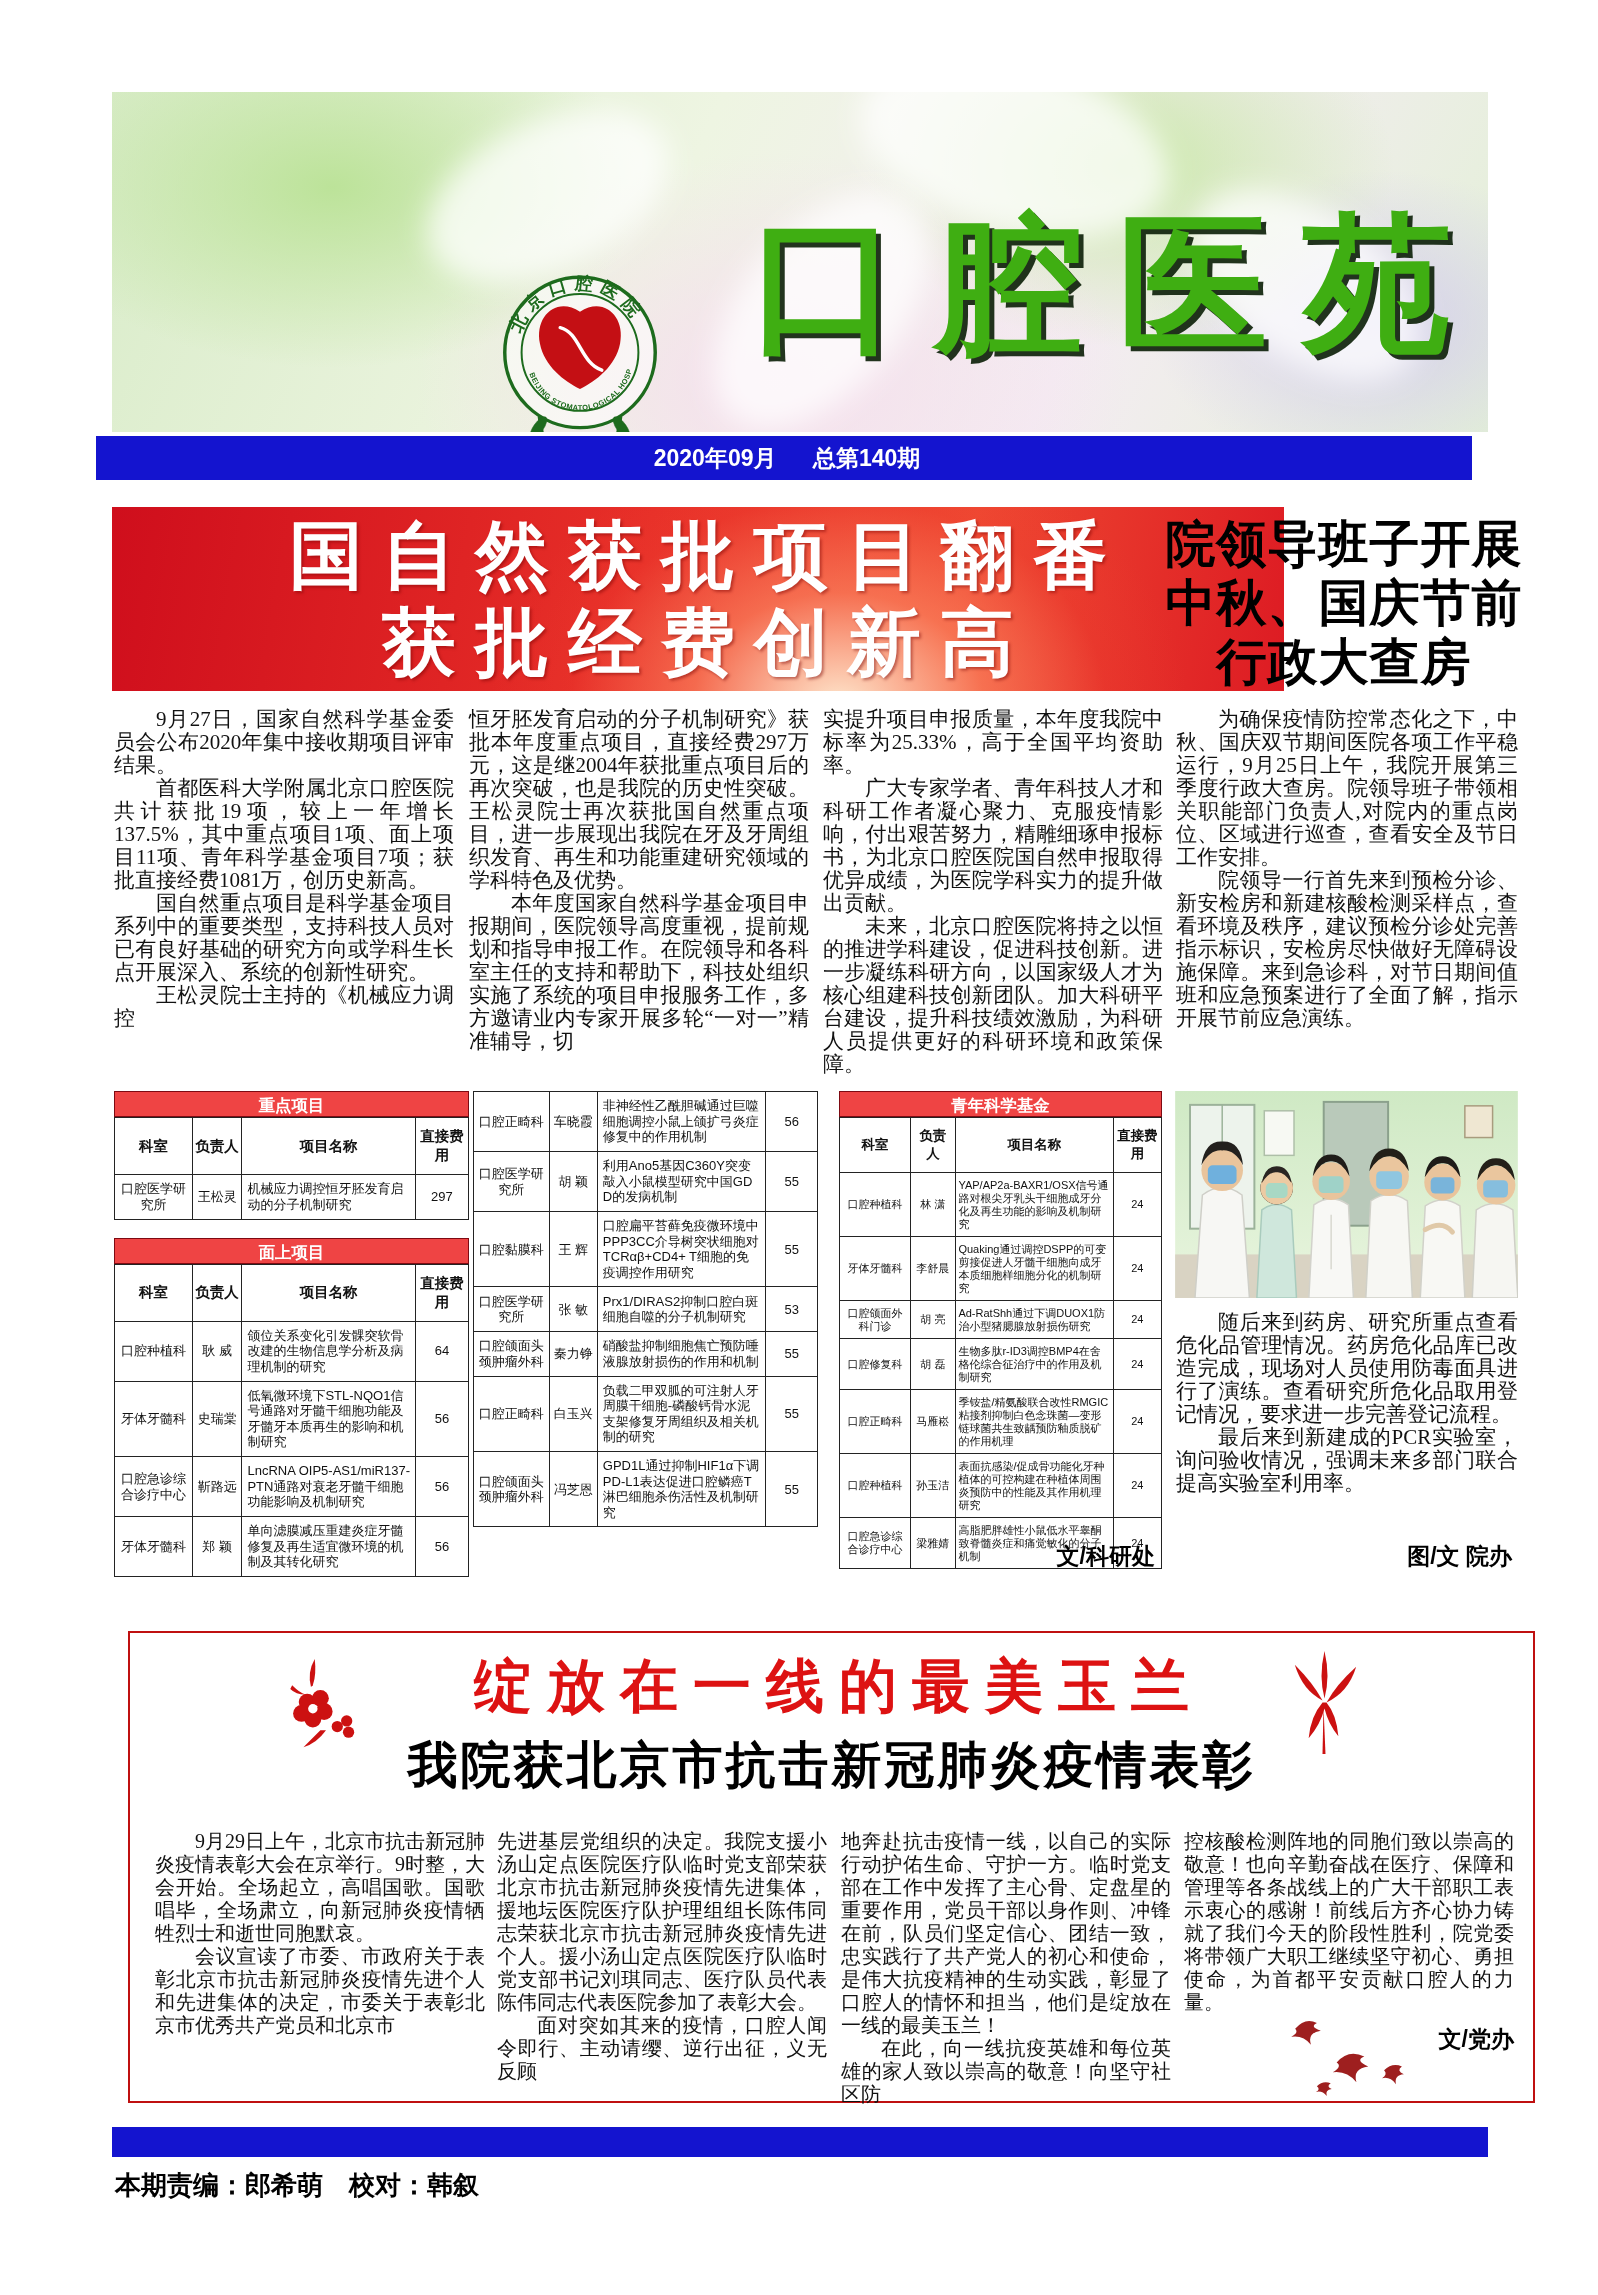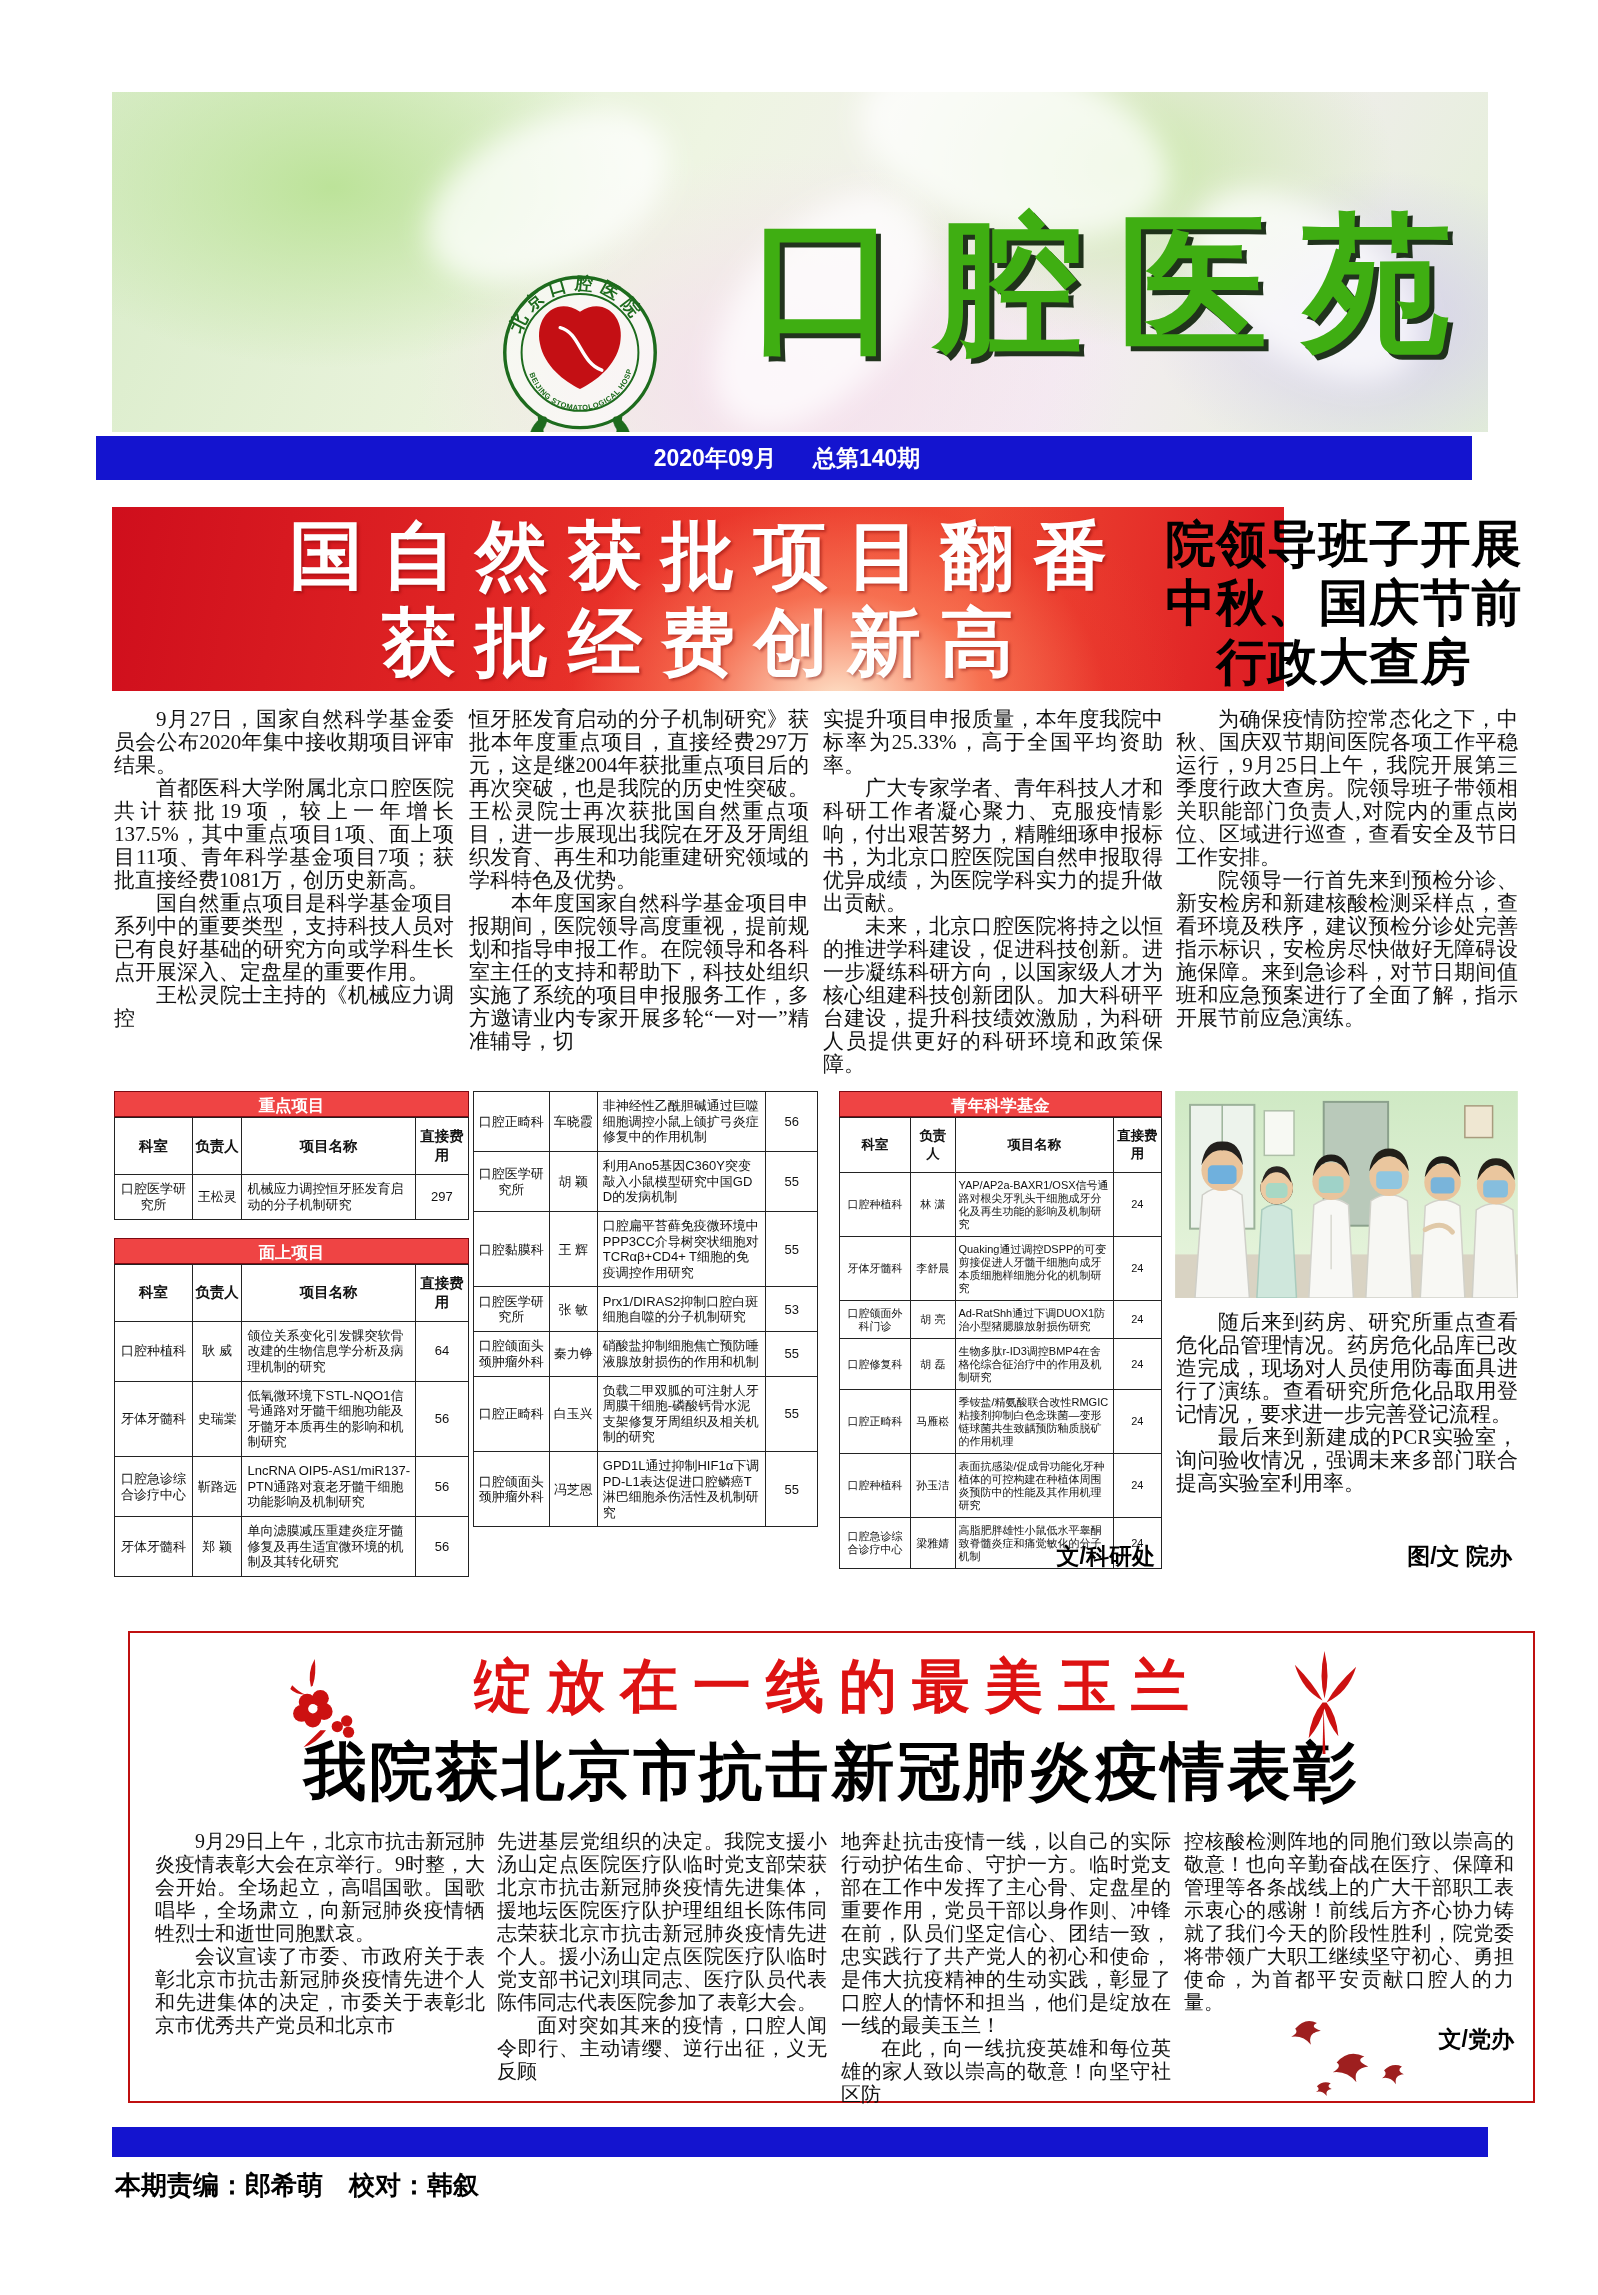--- a/index.html
+++ b/index.html
@@ -66,21 +66,21 @@
   .bottom-bar{left:112px;top:2127px;width:1376px;height:30px;background:#1414cf;}
   .footer-credits{left:115px;top:2168px;font-family:Liberation Serif, serif;
     font-weight:bold;font-size:26px;color:#000;}
 
   
   .art2-box{left:128px;top:1620px;width:1407px;height:472px;border:2.5px solid #bf1010;box-sizing:border-box;margin-top:11px;}
   .art2-titleRed{position:absolute;left:0;top:21px;width:100%;text-align:center;
     font-family:"Liberation Sans",sans-serif;font-weight:bold;font-size:58px;line-height:1.1;
     color:#dd1212;letter-spacing:15px;text-indent:15px;}
   .art2-titleBlack{position:absolute;left:0;top:105px;width:100%;text-align:center;
-    font-weight:bold;font-size:63px;line-height:1.1;color:#000;letter-spacing:3px;}
+    font-weight:bold;font-size:50px;line-height:1.1;color:#000;letter-spacing:3px;}
   .art2-col{position:absolute;top:197px;width:330px;height:228px;font-size:20px;line-height:23px;text-align:justify;}
   .art2-col p{margin:0;}
   .art2-col p.ind{text-indent:2em;}
   .a2c1{left:25px;} .a2c2{left:367px;} .a2c3{left:711px;} .a2c4{left:1054px;}
   .art2-byline{position:absolute;left:1054px;top:391px;width:330px;}
 </style>
 </head>
 <body>
 
 <div class="page">
@@ -139,21 +139,21 @@
 
   <div class="abs side-headline">
     <div>院领导班子开展</div>
     <div>中秋、国庆节前</div>
     <div>行政大查房</div>
   </div>
 
   <div class="abs body-col col1">
     <p class="ind">9月27日，国家自然科学基金委员会公布2020年集中接收期项目评审结果。</p>
     <p class="ind">首都医科大学附属北京口腔医院共计获批19项，较上一年增长137.5%，其中重点项目1项、面上项目11项、青年科学基金项目7项；获批直接经费1081万，创历史新高。</p>
-    <p class="ind">国自然重点项目是科学基金项目系列中的重要类型，支持科技人员对已有良好基础的研究方向或学科生长点开展深入、定盘星的重要作用。</p>
+    <p class="ind">国自然重点项目是科学基金项目系列中的重要类型，支持科技人员对已有良好基础的研究方向或学科生长点开展深入、系统的创新性研究。</p>
     <p class="ind">王松灵院士主持的《机械应力调控</p>
   </div>
   <div class="abs body-col col2">
     <p>恒牙胚发育启动的分子机制研究》获批本年度重点项目，直接经费297万元，这是继2004年获批重点项目后的再次突破，也是我院的历史性突破。王松灵院士再次获批国自然重点项目，进一步展现出我院在牙及牙周组织发育、再生和功能重建研究领域的学科特色及优势。</p>
     <p class="ind">本年度国家自然科学基金项目申报期间，医院领导高度重视，提前规划和指导申报工作。在院领导和各科室主任的支持和帮助下，科技处组织实施了系统的项目申报服务工作，多方邀请业内专家开展多轮“一对一”精准辅导，切</p>
   </div>
   <div class="abs body-col col3">
     <p>实提升项目申报质量，本年度我院中标率为25.33%，高于全国平均资助率。</p>
     <p class="ind">广大专家学者、青年科技人才和科研工作者凝心聚力、克服疫情影响，付出艰苦努力，精雕细琢申报标书，为北京口腔医院国自然申报取得优异成绩，为医院学科实力的提升做出贡献。</p>
     <p class="ind">未来，北京口腔医院将持之以恒的推进学科建设，促进科技创新。进一步凝练科研方向，以国家级人才为核心组建科技创新团队。加大科研平台建设，提升科技绩效激励，为科研人员提供更好的科研环境和政策保障。</p>

